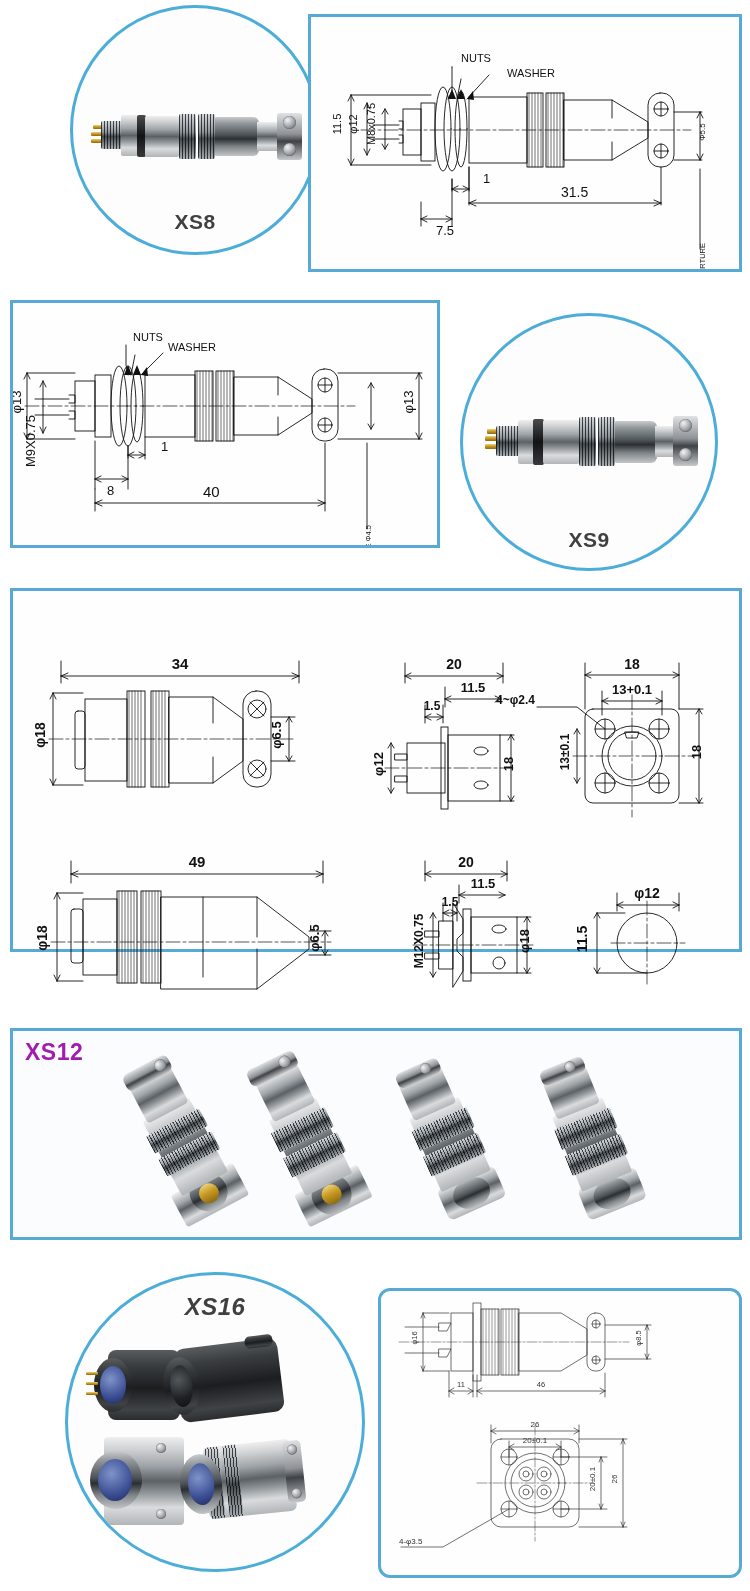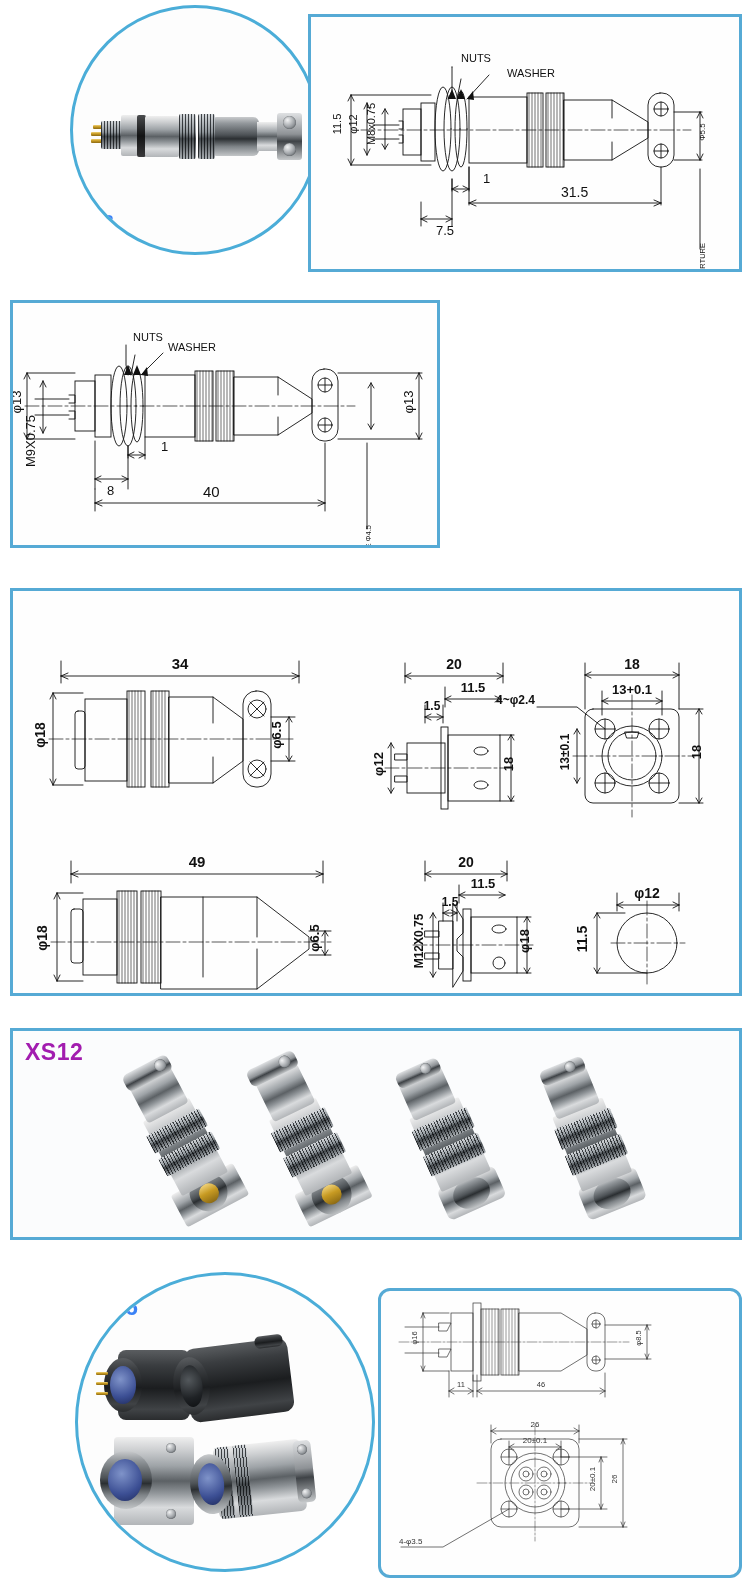--- a/index.html
+++ b/index.html
@@ -24,23 +24,23 @@
   .bubble {
     position: absolute;
     border-radius: 50%;
     border: 3px solid #4badd8;
     background: #fdfdfd;
     overflow: hidden;
   }
   .bubble-label {
     position: absolute;
     width: 100%;
-    text-align: left;
+    text-align: center;
     font-weight: bold;
-    color: #3b82f6;
+    color: #404040;
     font-size: 21px;
     letter-spacing: .5px;
   }
 
   
   .conn { position: absolute; }
   .metal {
     position: absolute;
     border-radius: 2px;
     background: linear-gradient(to bottom,
@@ -313,22 +313,41 @@
           <text x="94" y="192" font-size="13">8</text>
           <text x="148" y="148" font-size="13">1</text>
           <text x="190" y="194" font-size="15">40</text>
           <text x="404" y="103" text-anchor="middle" font-size="13" transform="rotate(-90 400 103)">φ13</text>
           <text x="362" y="226" text-anchor="end" font-size="7.5" transform="rotate(-90 358 226)">MAXIMUM APERTURE  Φ4.5</text>
         </g>
       </svg>
     </div>
   </div>
 
-
-  <div class="panel" style="left:10px; top:588px; width:732px; height:408px;">
+  <div class="bubble" style="left:460px; top:313px; width:258px; height:258px;">
+    <div class="conn" style="left:22px; top:90px; width:215px; height:74px;">
+      <div class="gold" style="left:0px; top:30px; width:14px; height:5px;"></div>
+      <div class="gold" style="left:0px; top:38px; width:14px; height:5px;"></div>
+      <div class="gold" style="left:2px; top:23px; width:11px; height:5px;"></div>
+      <div class="knurl" style="left:11px; top:20px; width:24px; height:30px;"></div>
+      <div class="metal" style="left:33px; top:14px; width:16px; height:44px;"></div>
+      <div class="oring" style="left:48px; top:13px; width:11px; height:46px;"></div>
+      <div class="metal" style="left:58px; top:14px; width:36px; height:44px;"></div>
+      <div class="knurl" style="left:94px; top:11px; width:17px; height:49px;"></div>
+      <div class="knurl" style="left:113px; top:11px; width:17px; height:49px;"></div>
+      <div class="metal-dark" style="left:130px; top:15px; width:42px; height:42px; border-radius:1px 6px 6px 1px;"></div>
+      <div class="metal" style="left:170px; top:20px; width:22px; height:31px; border-radius:0 4px 4px 0;"></div>
+      <div class="clamp" style="left:188px; top:10px; width:25px; height:50px;"></div>
+      <div class="screwhead" style="left:194px; top:13px; width:13px; height:13px;"></div>
+      <div class="screwhead" style="left:194px; top:42px; width:13px; height:13px;"></div>
+    </div>
+    <div class="bubble-label" style="bottom:16px;">XS9</div>
+  </div>
+
+  <div class="panel" style="left:10px; top:588px; width:732px; height:364px;">
     <div class="dwg" style="left:0; top:0;">
       <svg width="726" height="426" viewBox="0 0 726 426">
         <g stroke="#111" stroke-width="0.9" fill="none" stroke-linecap="round">
 
           <path d="M48 85 h238"></path>
           <path d="M48 85 l7 -3 M48 85 l7 3 M286 85 l-7 -3 M286 85 l-7 3"></path>
           <path d="M48 70 v22 M286 70 v22"></path>
 
           <rect x="62" y="120" width="10" height="58" rx="3"></rect>
           <rect x="72" y="108" width="42" height="82"></rect>
@@ -550,21 +569,21 @@
       <div class="metal-dark" style="left:18px; top:126px; width:38px; height:30px; border-radius:50%;"></div>
       <div class="metal" style="left:10px; top:48px; width:54px; height:80px;"></div>
       <div class="knurl" style="left:7px; top:60px; width:60px; height:22px;"></div>
       <div class="knurl" style="left:7px; top:88px; width:60px; height:22px;"></div>
       <div class="metal" style="left:14px; top:12px; width:46px; height:40px; border-radius:4px;"></div>
       <div class="clamp" style="left:14px; top:1px; width:46px; height:16px; border-radius:6px;"></div>
       <div class="screwhead" style="left:40px; top:2px; width:11px; height:11px;"></div>
     </div>
   </div>
 
-  <div class="bubble" style="left:75px; top:1272px; width:300px; height:300px;">
+  <div class="bubble" style="left:65px; top:1272px; width:300px; height:300px;font-style:italic;">
     <div class="bubble-label" style="top:18px; font-size:24px;">XS16</div>
 
     <div class="conn" style="left:18px; top:75px; width:95px; height:70px;">
       <div class="plastic" style="left:22px; top:0; width:72px; height:70px; border-radius:8px;"></div>
       <div class="plastic" style="left:8px; top:8px; width:38px; height:54px; border-radius:50%;"></div>
       <div class="blue-insert" style="left:14px; top:16px; width:26px; height:38px;"></div>
       <div class="gold" style="left:0px; top:22px; width:12px; height:3px;"></div>
       <div class="gold" style="left:0px; top:32px; width:12px; height:3px;"></div>
       <div class="gold" style="left:0px; top:42px; width:12px; height:3px;"></div>
     </div>

